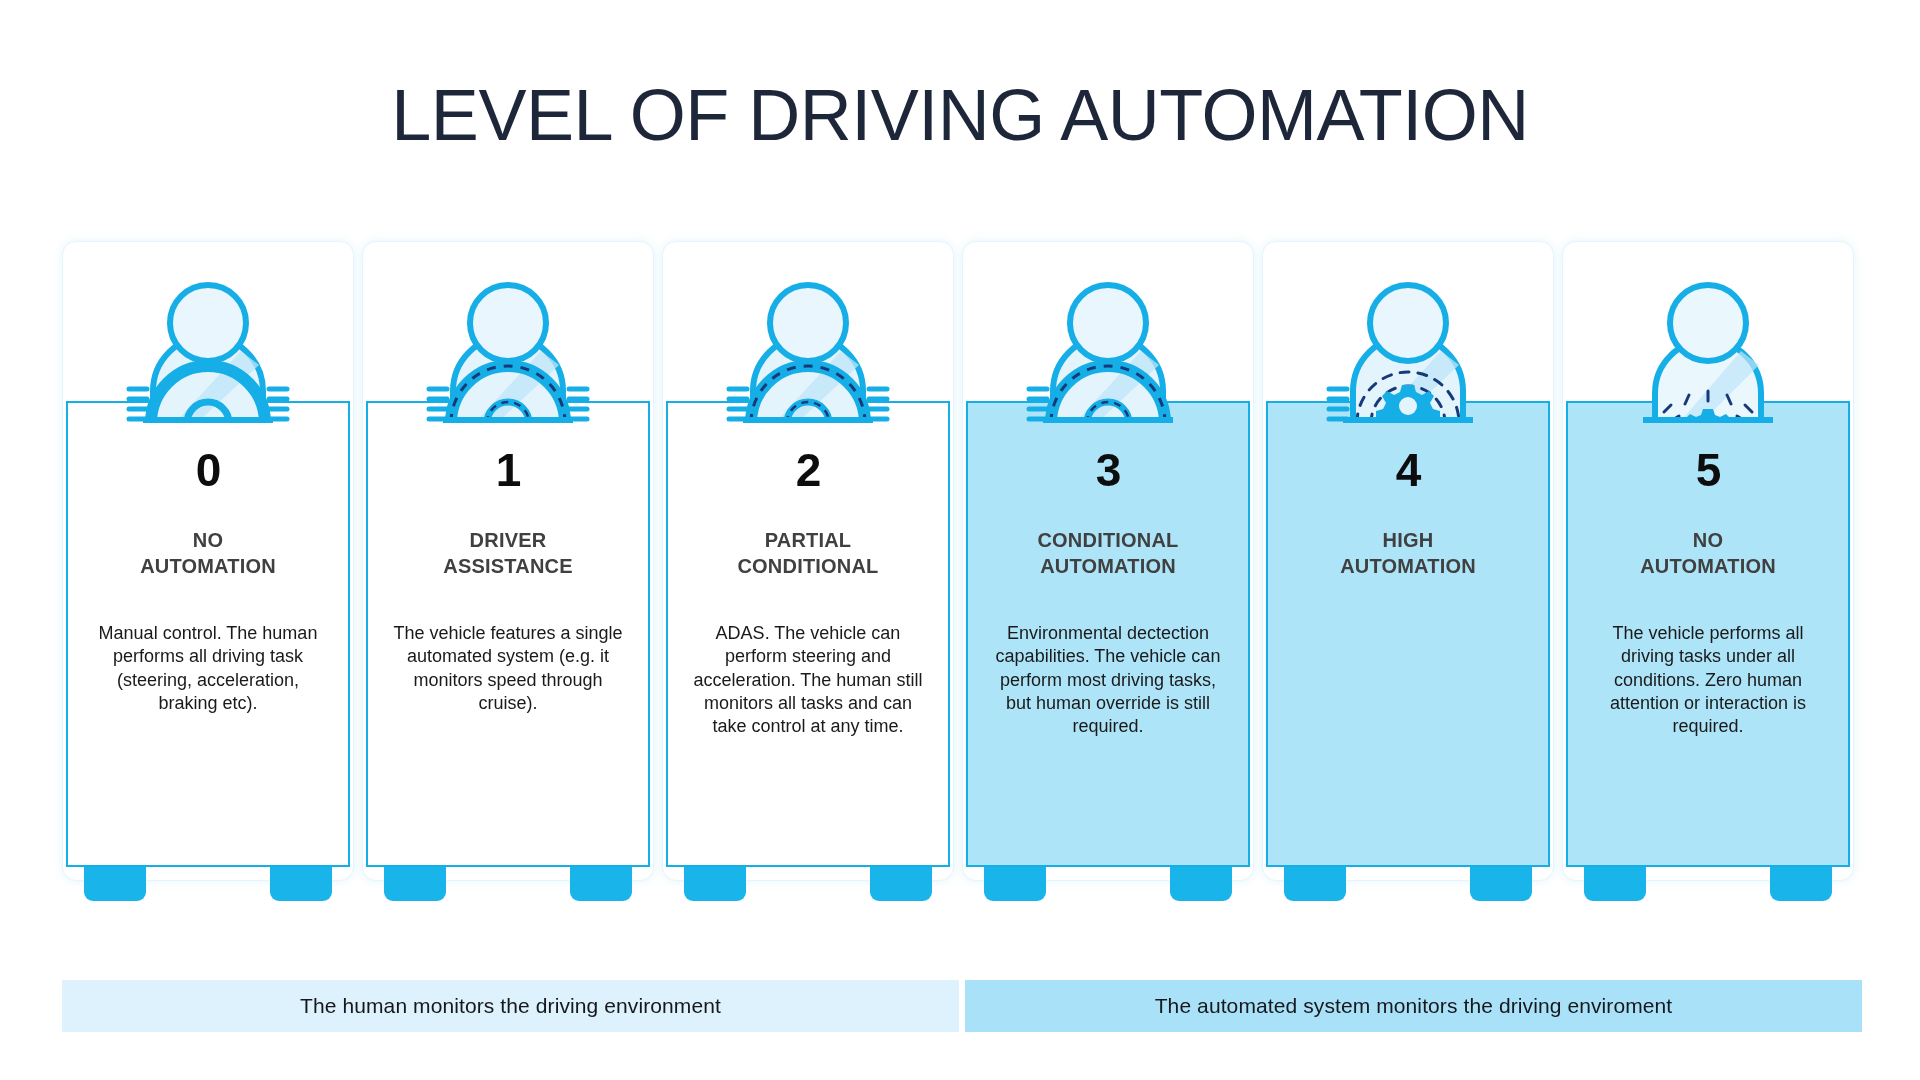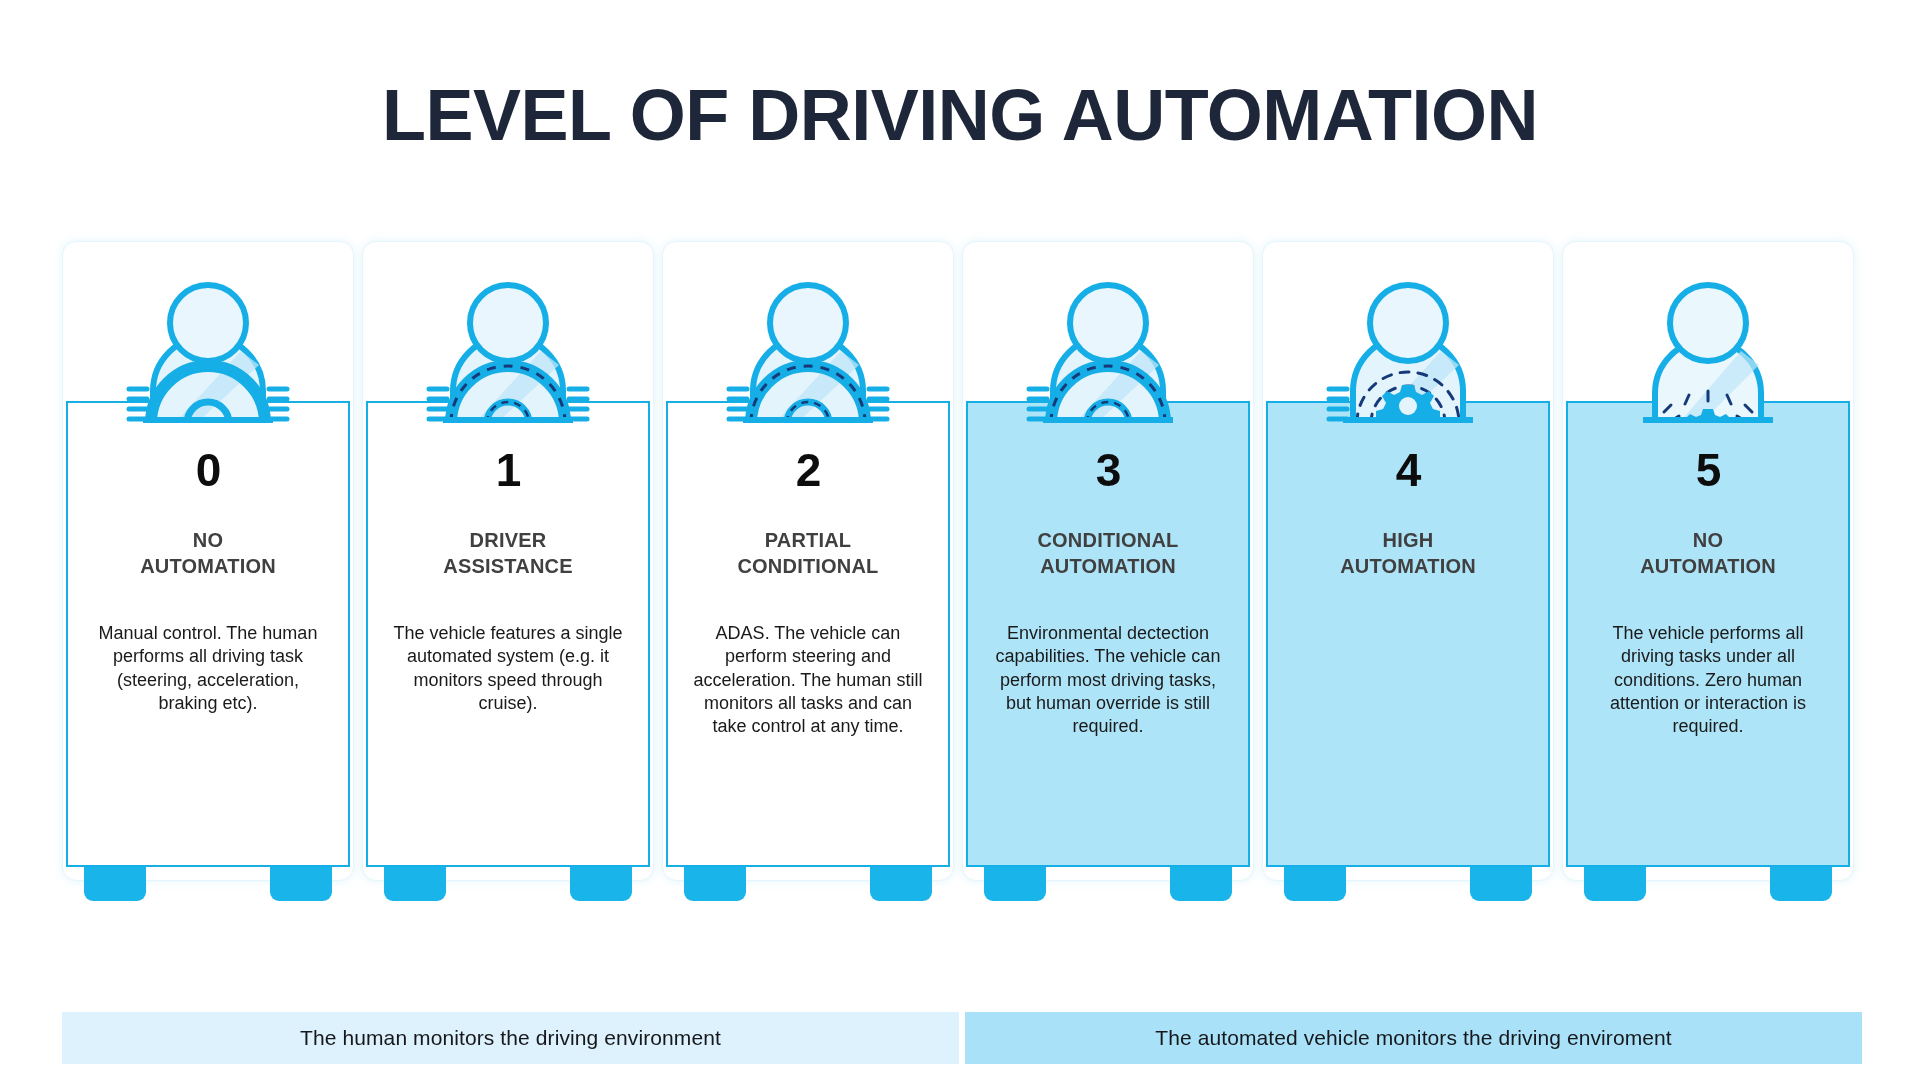--- a/index.html
+++ b/index.html
@@ -20,21 +20,21 @@
   }
 
   
   .title {
     position: absolute;
     top: 78px;
     left: 0;
     width: 1920px;
     text-align: center;
     font-size: 72px;
-    font-weight: 700;
+    font-weight: 400;
     letter-spacing: -0.5px;
     color: #1e2639;
     line-height: 1.05;
     white-space: nowrap;
   }
 
   
   .cards {
     position: absolute;
     top: 241px;
@@ -137,21 +137,21 @@
     font-size: 18px;
     font-weight: 400;
     color: #1a1a1a;
     line-height: 1.3;
     padding: 0 8px;
   }
 
   
   .banners {
     position: absolute;
-    top: 1012px;
+    top: 980px;
     left: 62px;
     width: 1800px;
     height: 52px;
     display: flex;
     gap: 6px;
   }
   .banner {
     height: 52px;
     display: flex;
     align-items: center;
@@ -423,16 +423,16 @@
         <div class="level-name">NO
 AUTOMATION</div>
         <div class="level-desc">The vehicle performs all driving tasks under all conditions. Zero human attention or interaction is required.</div>
       </div>
     </div>
 
   </div>
 
   <div class="banners">
     <div class="banner human">The human monitors the driving environment</div>
-    <div class="banner auto">The automated vehicle monitors the driving enviroment</div>
+    <div class="banner auto">The automated system monitors the driving enviroment</div>
   </div>
 
 </div>
 
 </body></html>

